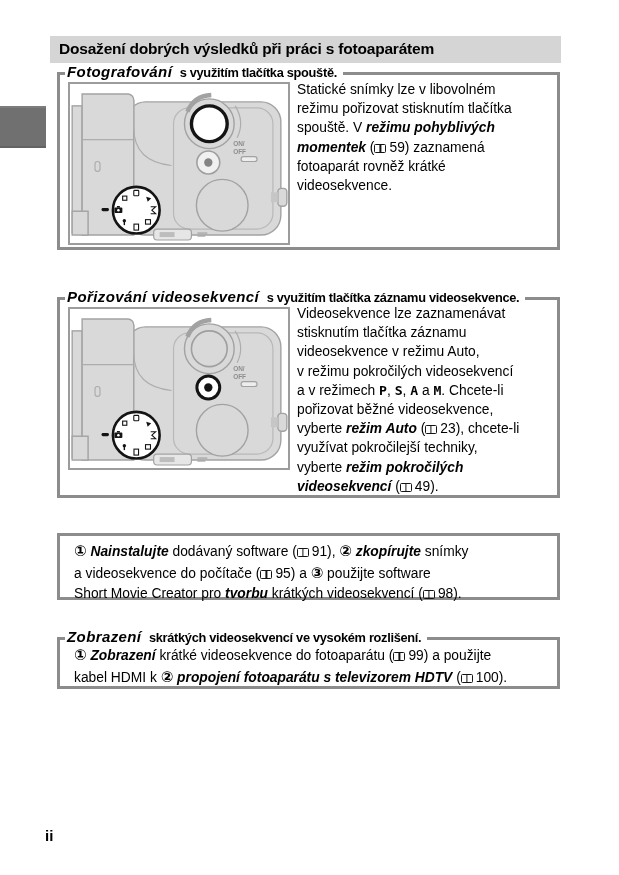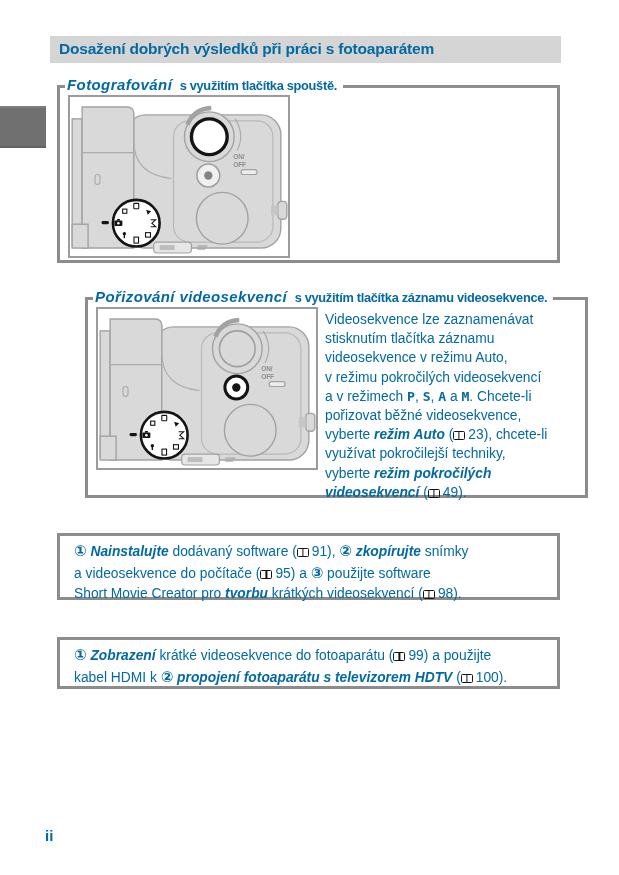--- a/index.html
+++ b/index.html
@@ -1,37 +1,37 @@
 <!DOCTYPE html>
 <html><head>
 <meta charset="utf-8">
 <style>
   html,body{margin:0;padding:0;background:#ffffff;}
   .page{position:relative;width:619px;height:875px;background:#fff;overflow:hidden;
-        font-family:"Liberation Sans",sans-serif;color:#0369a1;}
+        font-family:"Liberation Sans",sans-serif;color:#000000;}
   .side-tab{position:absolute;left:0;top:106px;width:46px;height:42px;background:#707070;
             border-top:2px solid #7d7d7d;border-bottom:2px solid #636363;box-sizing:border-box;}
   .header-bar{position:absolute;left:50px;top:36px;width:511px;height:27px;background:#d5d5d5;
               box-sizing:border-box;padding:4px 0 0 9px;font-size:15.5px;font-weight:700;
               letter-spacing:-0.2px;}
   .section{position:absolute;left:57px;width:503px;border:3px solid #8c8c8c;box-sizing:border-box;
            background:#fff;}
-  .sec-1{top:85px;height:178px;}
-  .sec-2{top:297px;height:201px;margin-left:28px;}
+  .sec-1{top:72px;height:178px;}
+  .sec-2{top:297px;height:201px;}
   .sec-3{top:533px;height:67px;}
   .sec-4{top:637px;height:52px;}
   .sec-head{position:absolute;top:-11px;left:5px;background:#fff;padding:0 6px 0 2px;
             white-space:nowrap;line-height:16px;}
   .head-lead{font-style:italic;font-weight:700;font-size:15px;letter-spacing:0.4px;}
   .head-rest{font-weight:700;font-size:12.8px;letter-spacing:-0.3px;margin-left:3px;}
   .figure{position:absolute;left:8px;top:7px;width:222px;height:163px;border:2px solid #9c9c9c;
           background:#fff;box-sizing:border-box;}
   .figure svg{display:block;width:218px;height:159px;}
   .col{position:absolute;left:237px;top:5px;width:258px;font-size:13.8px;line-height:19.2px;}
-  .sec-2 .col{top:10px;}
+  .sec-2 .col{top:4px;}
   .wide-par{padding:5px 8px 0 14px;font-size:13.8px;line-height:20.5px;}
   .seg-bi{font-weight:700;font-style:italic;}
   .seg-mode{font-family:"DejaVu Sans Mono",monospace;font-weight:700;font-size:0.95em;}
   .seg-circ{font-weight:700;font-size:1.08em;font-family:"DejaVu Sans",sans-serif;}
   .seg-ref{white-space:nowrap;}
   .refico{display:inline-block;width:12px;height:9px;border:1.4px solid #141414;border-radius:1.5px;
           position:relative;vertical-align:-1px;margin-right:3px;box-sizing:border-box;}
   .refico::after{content:"";position:absolute;left:50%;top:0;bottom:0;width:1.2px;background:#141414;
                  transform:translateX(-50%);}
   .footer-pn{position:absolute;left:21px;top:827px;font-size:15px;font-weight:700;margin-left:24px;}
@@ -99,20 +99,21 @@
           <circle cx="54.5" cy="137.5" r="1.7"></circle>
             <rect x="53.8" y="138.5" width="1.4" height="3.5"></rect>
           <rect x="44.5" y="124.2" width="8" height="5.6" rx="1"></rect>
             <rect x="47" y="122.8" width="3" height="1.6"></rect>
           <circle cx="48.5" cy="127" r="1.3" fill="#ffffff"></circle>
           <rect x="52.8" y="112.8" width="4.2" height="4.2" fill="none" stroke="#141414" stroke-width="1.1"></rect>
         </g>
         <rect x="31.5" y="124.8" width="7.5" height="3.2" rx="1.5" fill="#141414"></rect>
       </svg>
     </div>
+    <div class="col">Statické snímky lze v libovolném<br>režimu pořizovat stisknutím tlačítka<br>spouště. V <span class="seg-bi">režimu pohyblivých</span><br><span class="seg-bi">momentek</span> (<span class="seg-ref"><span class="refico"></span>59</span>) zaznamená<br>fotoaparát rovněž krátké<br>videosekvence.</div>
   </div>
 
   <div class="section sec-2">
     <div class="sec-head">
       <span class="head-lead">Pořizování videosekvencí</span>
       <span class="head-rest">s využitím tlačítka záznamu videosekvence.</span>
     </div>
     <div class="figure">
       <svg class="cam v-record" viewBox="0 0 219 160">
         <g stroke="#a2a2a2" stroke-width="1.4" fill="#d9d9d9">
@@ -161,18 +162,22 @@
       </svg>
     </div>
     <div class="col">Videosekvence lze zaznamenávat<br>stisknutím tlačítka záznamu<br>videosekvence v režimu Auto,<br>v režimu pokročilých videosekvencí<br>a v režimech <span class="seg-mode">P</span>, <span class="seg-mode">S</span>, <span class="seg-mode">A</span> a <span class="seg-mode">M</span>. Chcete-li<br>pořizovat běžné videosekvence,<br>vyberte <span class="seg-bi">režim Auto</span> (<span class="seg-ref"><span class="refico"></span>23</span>), chcete-li<br>využívat pokročilejší techniky,<br>vyberte <span class="seg-bi">režim pokročilých</span><br><span class="seg-bi">videosekvencí</span> (<span class="seg-ref"><span class="refico"></span>49</span>).</div>
   </div>
 
   <div class="section sec-3">
     <div class="wide-par"><span class="seg-circ">①</span><span class="seg-bi"> Nainstalujte</span> dodávaný software (<span class="seg-ref"><span class="refico"></span>91</span>), <span class="seg-circ">②</span><span class="seg-bi"> zkopírujte</span> snímky<br>a videosekvence do počítače (<span class="seg-ref"><span class="refico"></span>95</span>) a <span class="seg-circ">③</span> použijte software<br>Short Movie Creator pro <span class="seg-bi">tvorbu</span> krátkých videosekvencí (<span class="seg-ref"><span class="refico"></span>98</span>).</div>
   </div>
 
   <div class="section sec-4">
+    <div class="sec-head">
+      <span class="head-lead">Zobrazení</span>
+      <span class="head-rest">skrátkých videosekvencí ve vysokém rozlišení.</span>
+    </div>
     <div class="wide-par"><span class="seg-circ">①</span><span class="seg-bi"> Zobrazení</span> krátké videosekvence do fotoaparátu (<span class="seg-ref"><span class="refico"></span>99</span>) a použijte<br>kabel HDMI k <span class="seg-circ">②</span><span class="seg-bi"> propojení fotoaparátu s televizorem HDTV</span> (<span class="seg-ref"><span class="refico"></span>100</span>).</div>
   </div>
 
   <div class="footer-pn">ii</div>
 
 </div>
 
 </body></html>

